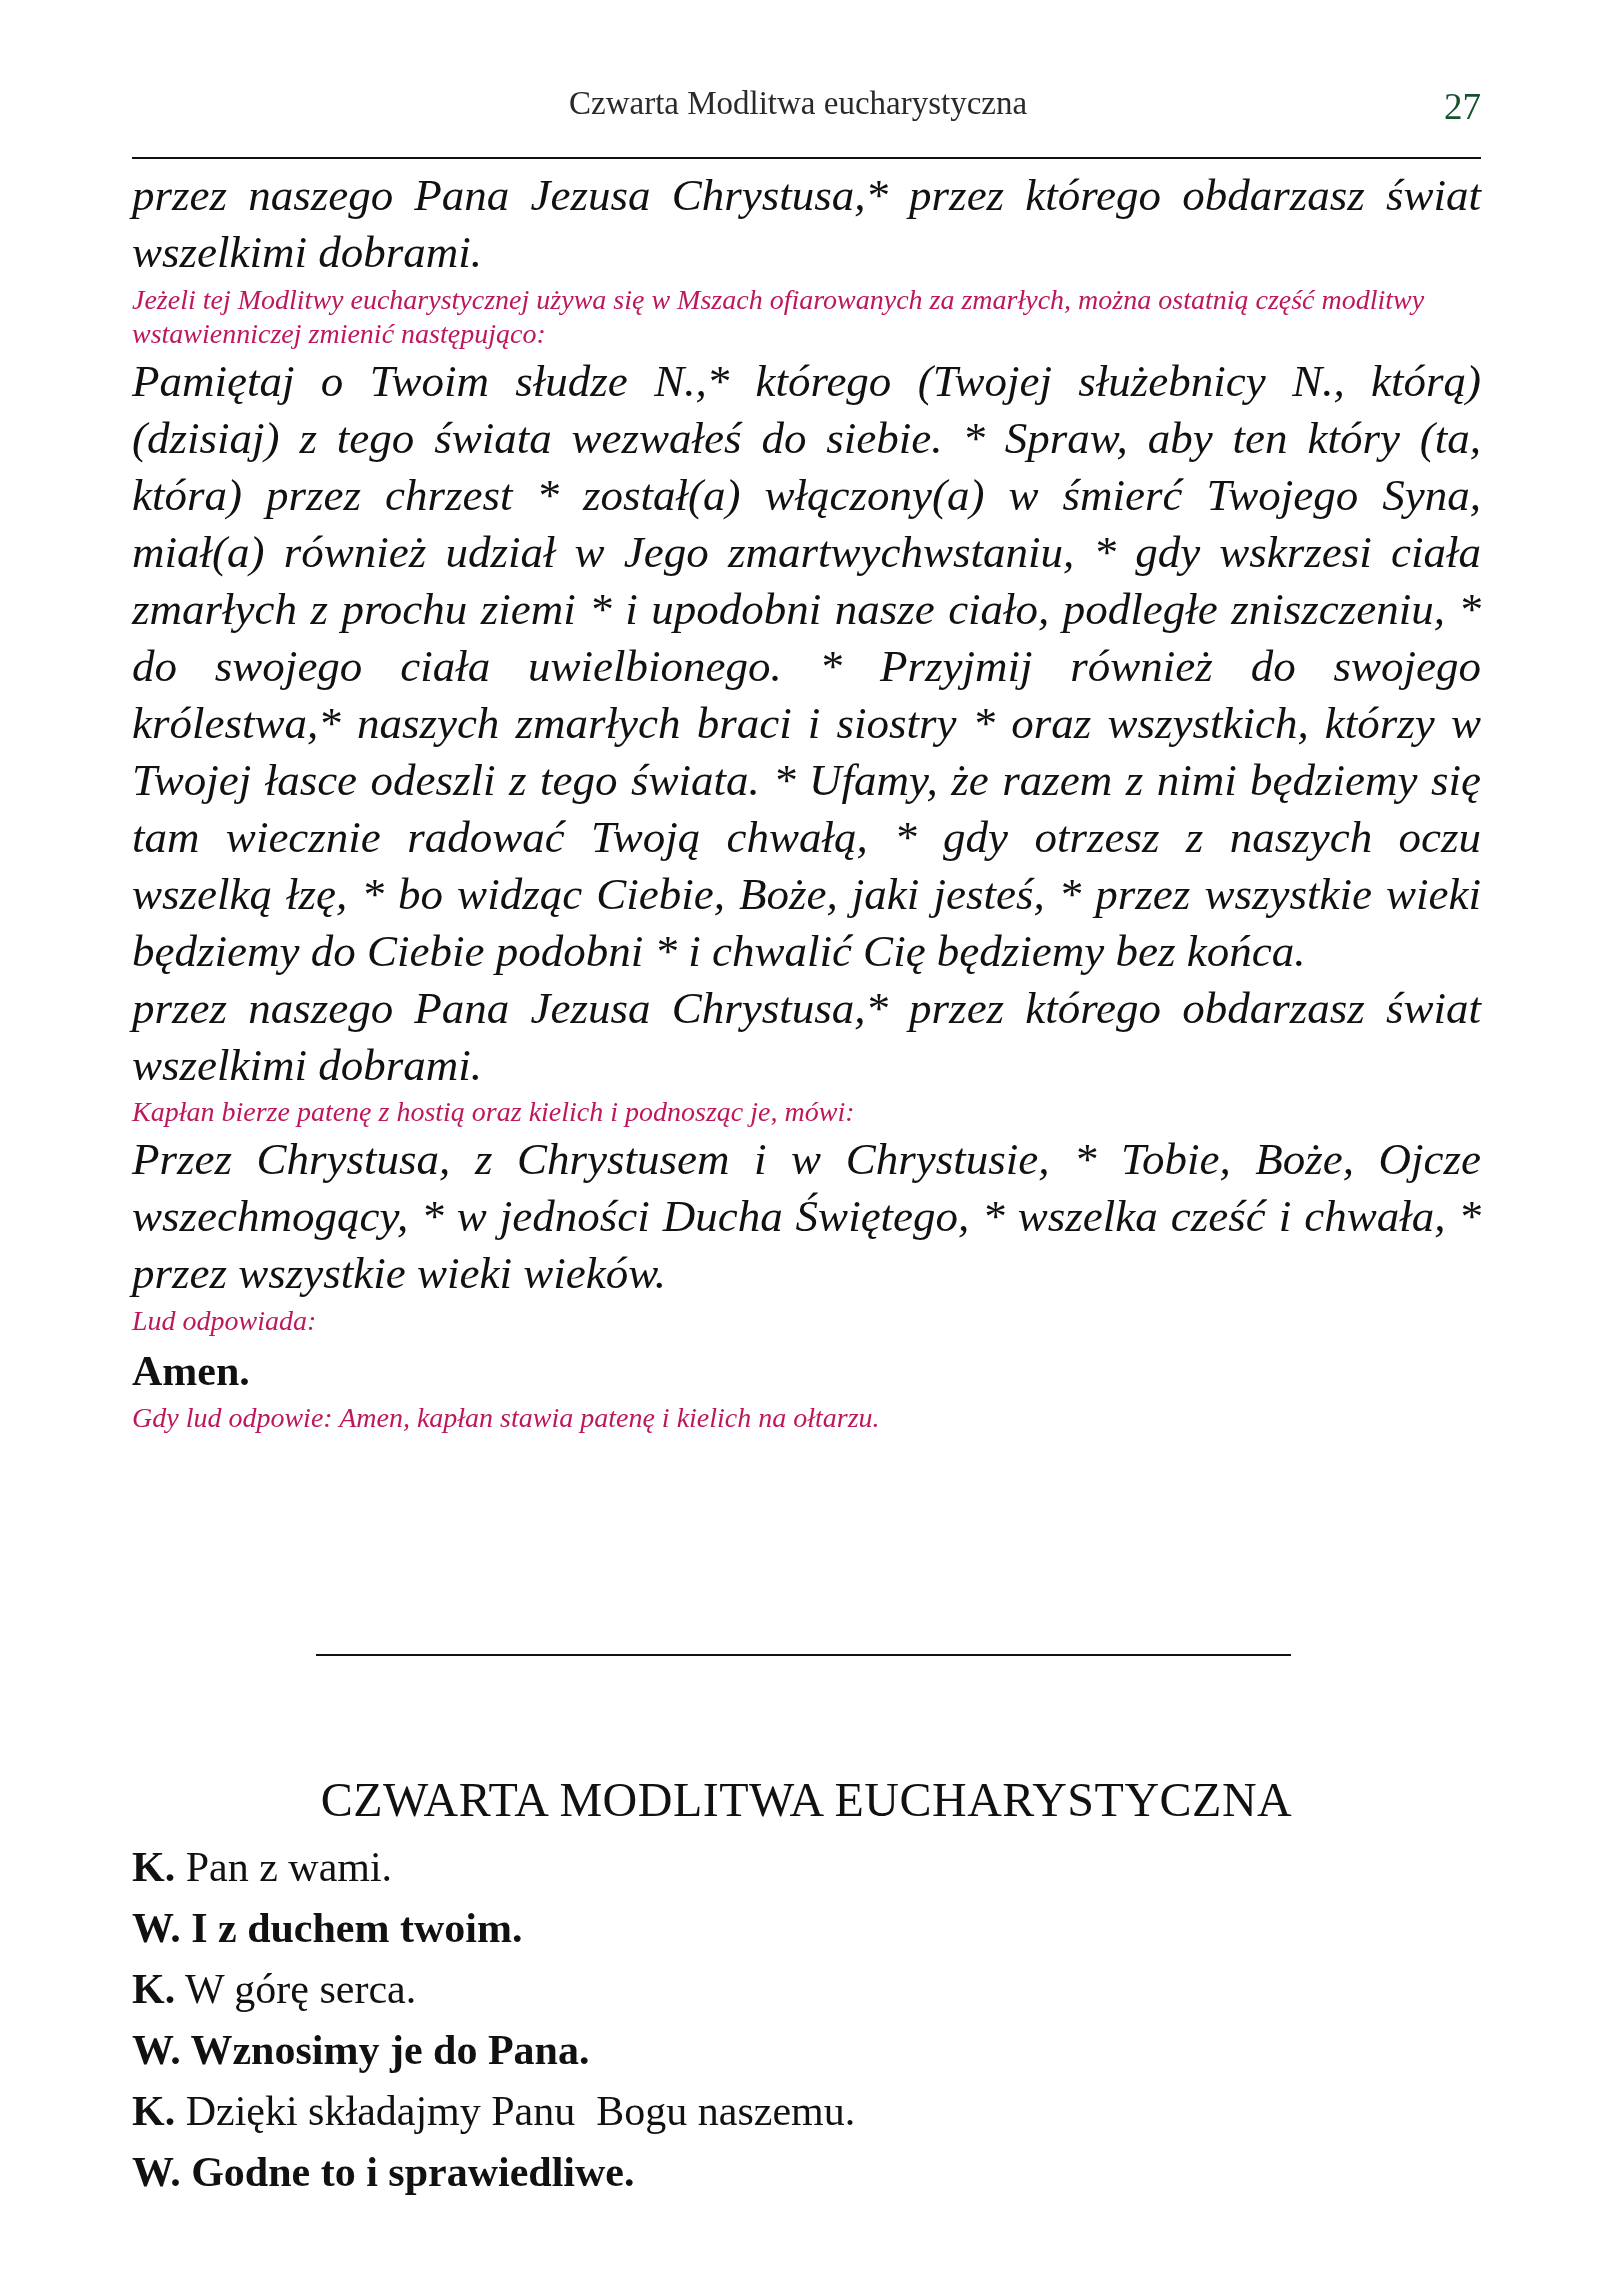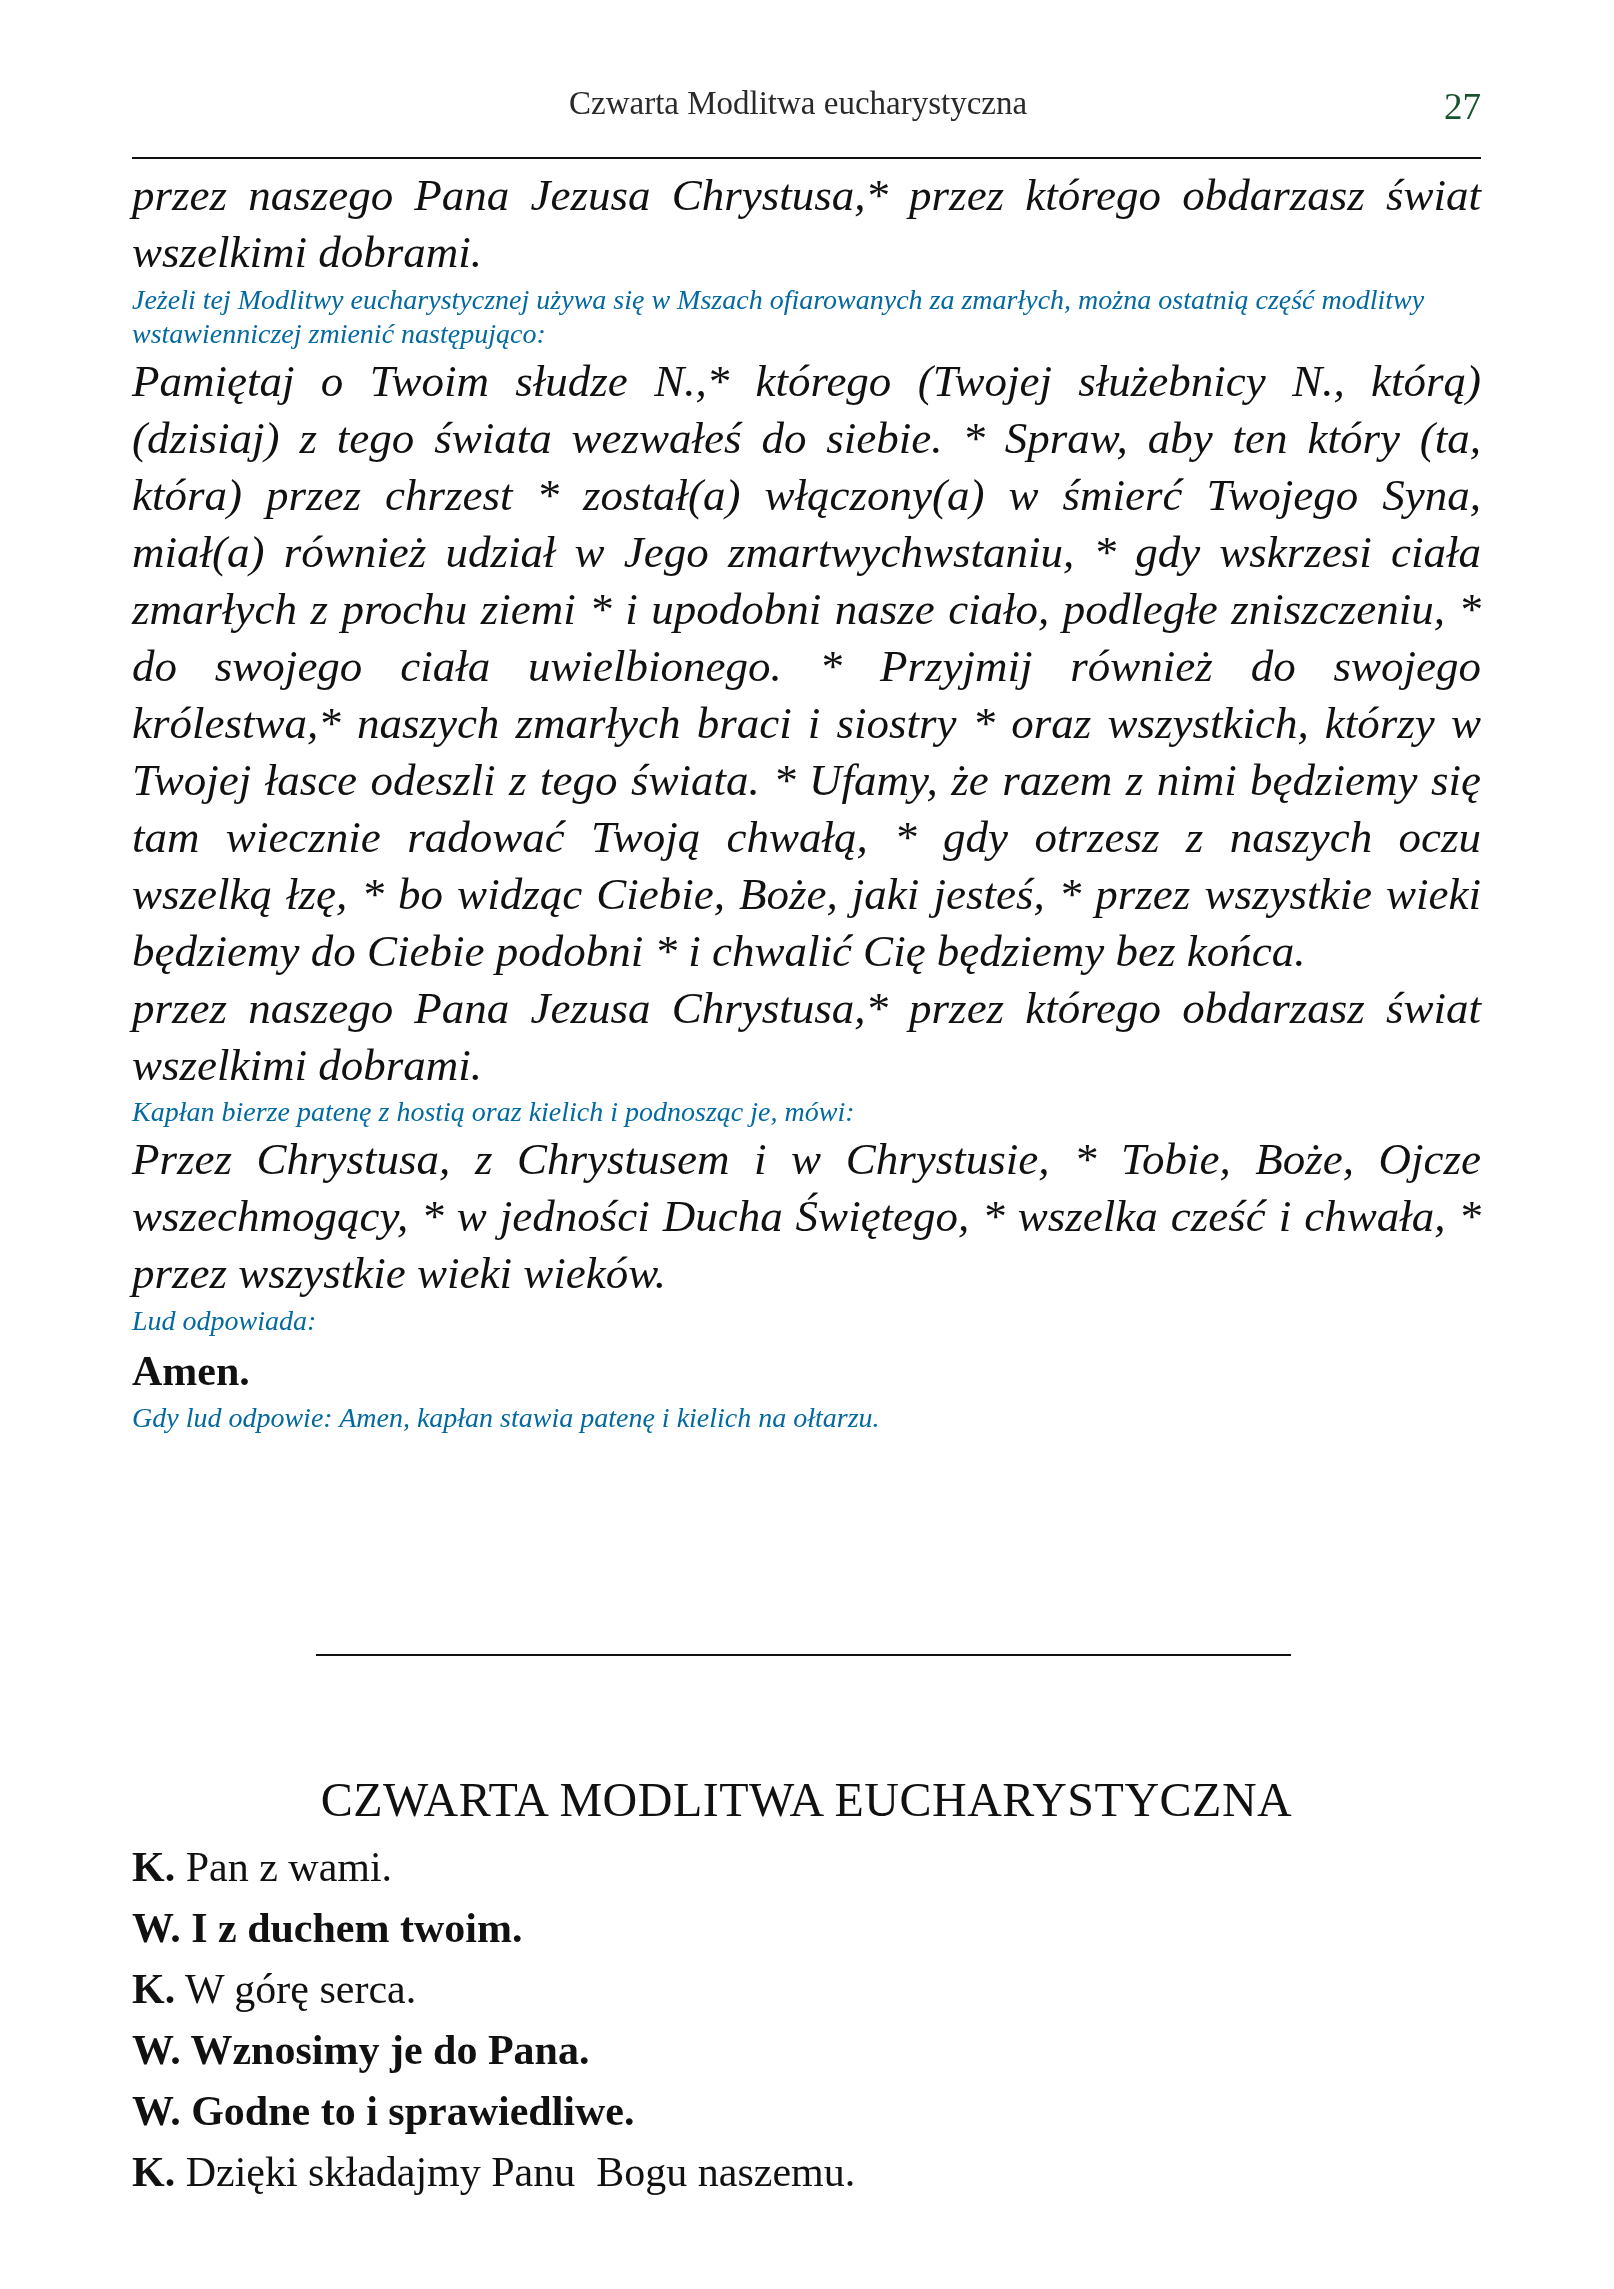--- a/index.html
+++ b/index.html
@@ -6,21 +6,21 @@
   body { width: 1614px; height: 2290px; position: relative; overflow: hidden;
          font-family: "Liberation Serif", "DejaVu Serif", serif; color: #111; }
   .page { position: absolute; left: 132px; top: 0; width: 1349px; }
   .running-header { position: absolute; top: 85px; left: 0; width: 1349px; height: 55px; }
   .header-title { position: absolute; left: 437px; top: 0; font-size: 33px; color: #2a2a2a; white-space: nowrap; }
   .page-number { position: absolute; right: 0; top: 0; font-size: 37px; color: #14532d; }
   .header-rule { position: absolute; top: 157px; left: 0; width: 1349px; height: 1.8px; background: #111; }
 
   .body { position: absolute; top: 167px; left: 0; width: 1349px; }
   .para { font-size: 45px; line-height: 57px; text-align: justify; text-align-last: left; margin: 0; hyphens: manual; font-style: italic; }
-  .rubric { font-style: italic; font-size: 28px; line-height: 34px; margin: 0; color: #0369a1; }
+  .rubric { font-style: italic; font-size: 28px; line-height: 34px; margin: 0; color: #be185d; }
   .rubric.small-gap { margin-top: 1.8px; margin-bottom: 1.8px; }
   .amen { font-weight: bold; font-size: 42px; line-height: 59px; margin: 3.7px 0 0 0; }
 
   .divider { position: absolute; top: 1654px; left: 184px; width: 975px; height: 1.8px; background: #111; }
 
   .section-title { position: absolute; top: 1772px; left: 0; width: 1349px; text-align: center;
                    font-size: 48px; line-height: 55px; letter-spacing: 0.5px; }
   .dialog { position: absolute; top: 1837px; left: 0; width: 1349px; }
   .dialog-line { font-size: 42px; line-height: 61px; margin: 0; white-space: pre; }
   .dialog-line .speaker { font-weight: bold; }
@@ -50,17 +50,17 @@
 
   <div class="divider"></div>
 
   <div class="section-title">CZWARTA MODLITWA EUCHARYSTYCZNA</div>
 
   <div class="dialog">
     <p class="dialog-line"><span class="speaker">K.</span> <span>Pan z wami.</span></p>
     <p class="dialog-line response"><span class="speaker">W.</span> <span>I z duchem twoim.</span></p>
     <p class="dialog-line"><span class="speaker">K.</span> <span>W górę serca.</span></p>
     <p class="dialog-line response"><span class="speaker">W.</span> <span>Wznosimy je do Pana.</span></p>
+    <p class="dialog-line"><span class="speaker">K.</span> <span>Dzięki składajmy Panu  Bogu naszemu.</span></p>
     <p class="dialog-line response"><span class="speaker">W.</span> <span>Godne to i sprawiedliwe.</span></p>
-    <p class="dialog-line"><span class="speaker">K.</span> <span>Dzięki składajmy Panu  Bogu naszemu.</span></p>
   </div>
 </div>
 
 
 </body></html>

